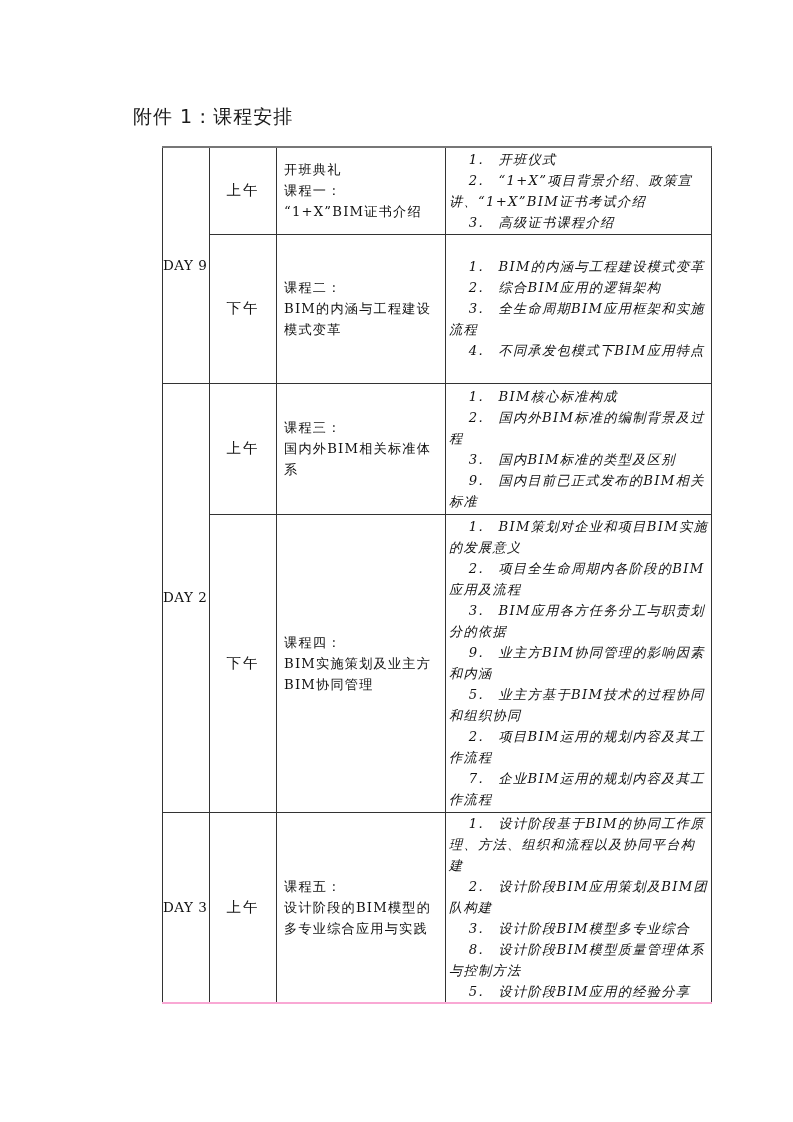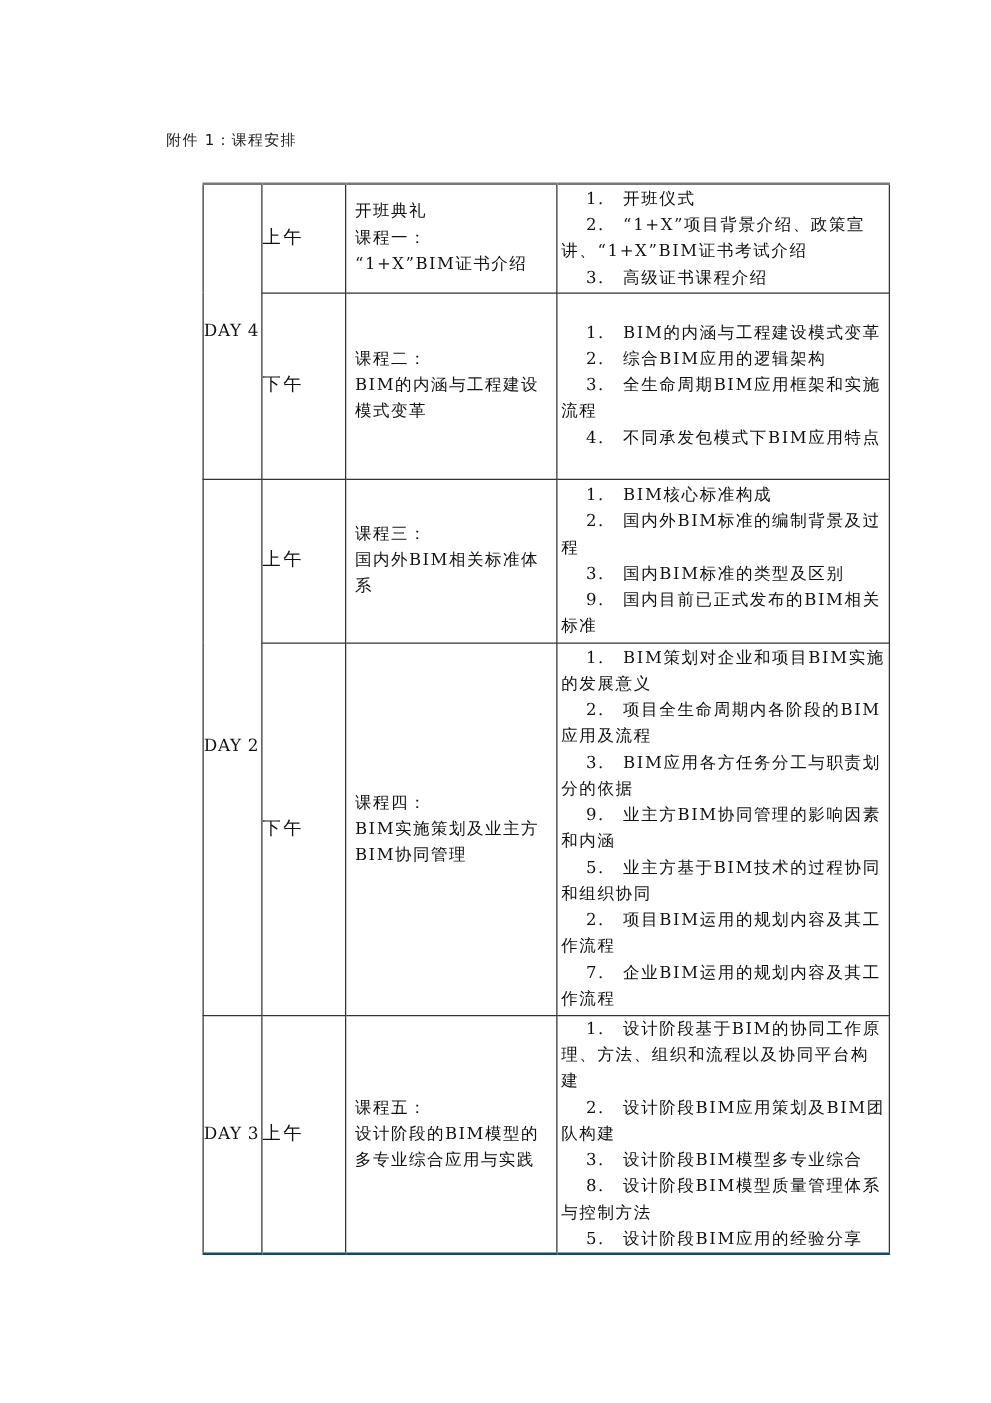--- a/index.html
+++ b/index.html
@@ -1,52 +1,52 @@
 <!DOCTYPE html>
 <html><head>
 <meta charset="utf-8">
 <style>
   html, body { margin: 0; padding: 0; background: #ffffff; }
   body { width: 793px; height: 1122px; position: relative; overflow: hidden;
          font-family: "DejaVu Serif", "Liberation Serif", serif; color: #111; }
-  .title { position: absolute; left: 133px; top: 104px; font-size: 12px; letter-spacing: 1px;
+  .title { position: absolute; left: 133px; top: 104px; font-size: 19px; letter-spacing: 1px;
            font-family: "DejaVu Sans", "Liberation Sans", sans-serif; color: #1a1a1a; }
   table.sched { position: absolute; left: 162px; top: 146px; border-collapse: collapse;
                 table-layout: fixed; width: 549px; font-size: 13.2px; line-height: 21px; }
   table.sched td { border: 1.3px solid #333; vertical-align: middle; padding: 0; }
   table.sched tr.top td { border-top: 2px solid #777; }
-  table.sched tr.bot td { border-bottom: 2px solid #0c4a6e; }
+  table.sched tr.bot td { border-bottom: 2px solid #f9a8d4; }
   td.day { text-align: left; padding-left: 0; font-size: 13.5px; letter-spacing: 0.5px; }
   td.day span { display: inline-block; }
-  td.period { font-size: 14.5px; letter-spacing: 2px;
+  td.period { text-align: center; font-size: 14.5px; letter-spacing: 2px;
               font-family: "DejaVu Sans", "Liberation Sans", sans-serif; }
   td.course { padding: 0 4px 0 7px !important; letter-spacing: 1.2px; margin-top: 16px; }
   td.course div { white-space: normal; }
   td.items { padding: 0 0 0 24px !important; text-indent: 0; letter-spacing: 1.3px; }
   td.items .item { margin-left: -24px; padding-left: 24px; text-indent: 0; }
   td.items { padding-left: 25px !important; }
-  .item { text-indent: -0px; }
+  .item { text-indent: -0px; font-style: italic; }
 </style>
 </head>
 <body>
 
 <div class="title">附件 1：课程安排</div>
 
 <table class="sched">
   <colgroup>
     <col style="width:47px">
     <col style="width:67px">
     <col style="width:169px">
     <col style="width:266px">
   </colgroup>
   <tbody>
 
     <tr class="top" style="height:87px">
       <td class="day" rowspan="2">
-        <span>DAY 4</span>
+        <span>DAY 9</span>
       </td>
       <td class="period">
         <span>上午</span>
       </td>
       <td class="course">
         <div>开班典礼</div>
         <div>课程一：</div>
         <div>“1+X”BIM证书介绍</div>
       </td>
       <td class="items">

